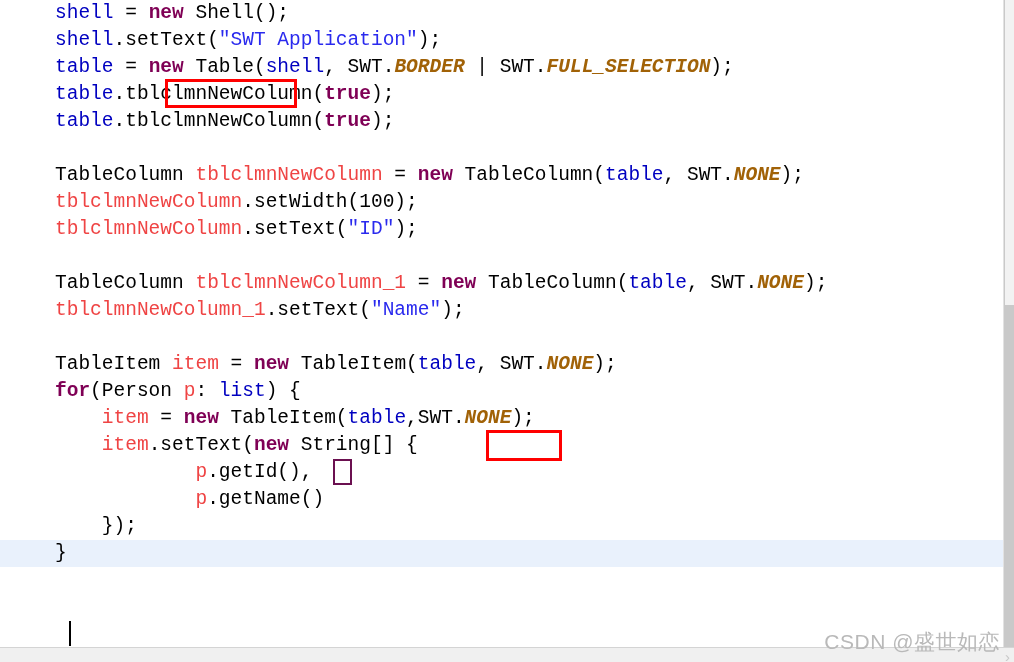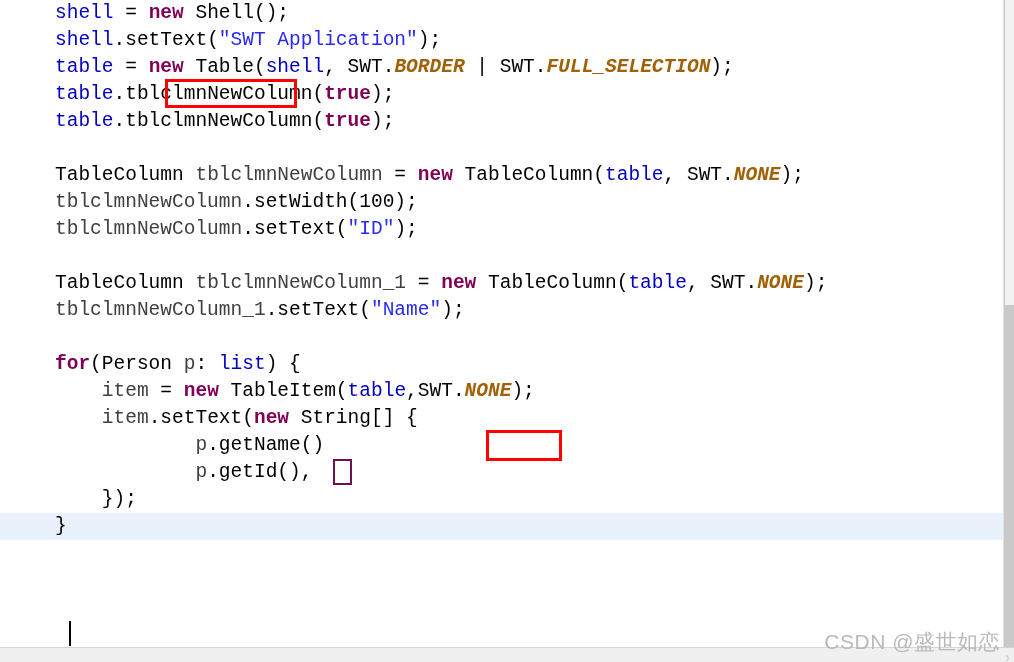--- a/index.html
+++ b/index.html
@@ -45,21 +45,21 @@
   }
   .line.current {
     background: #e9f1fc;
   }
 
   
   .kw      { color: #7f0055; font-weight: bold; }          
   .field   { color: #0000c0; }                              
   .str     { color: #2a2aee; }                              
   .stat    { color: #a16207; font-weight: bold; font-style: italic; } 
-  .local   { color: #404040; }                              
+  .local   { color: #ef4444; }                              
   .plain   { color: #000000; }
 
   
   .redbox {
     position: absolute;
     border: 3px solid #ff0000;
     box-sizing: border-box;
     pointer-events: none;
     background: transparent;
   }
@@ -167,30 +167,31 @@
 
     <div class="line">&nbsp;</div>
 
     <div class="line"><span class="plain">TableColumn </span><span class="local">tblclmnNewColumn_1</span><span class="plain"> = </span><span class="kw">new</span><span class="plain"> TableColumn(</span><span class="field">table</span><span class="plain">, SWT.</span><span class="stat">NONE</span><span class="plain">);</span></div>
 
 
     <div class="line"><span class="local">tblclmnNewColumn_1</span><span class="plain">.setText(</span><span class="str">"Name"</span><span class="plain">);</span></div>
 
     <div class="line">&nbsp;</div>
 
+    <div class="line"><span class="plain">TableItem </span><span class="local">item</span><span class="plain"> = </span><span class="kw">new</span><span class="plain"> TableItem</span><span class="plain">(</span><span class="field">table</span><span class="plain">, SWT.</span><span class="stat">NONE</span><span class="plain">);</span></div>
 
     <div class="line"><span class="kw">for</span><span class="plain">(Person </span><span class="local">p</span><span class="plain">: </span><span class="field">list</span><span class="plain">) </span><span class="plain">{</span></div>
 
     <div class="line"><span class="plain">    </span><span class="local">item</span><span class="plain"> = </span><span class="kw">new</span><span class="plain"> TableItem(</span><span class="field">table</span><span class="plain">,SWT.</span><span class="stat">NONE</span><span class="plain">);</span></div>
 
     <div class="line"><span class="plain">    </span><span class="local">item</span><span class="plain">.setText(</span><span class="kw">new</span><span class="plain"> String[] {</span></div>
 
+    <div class="line"><span class="plain">            </span><span class="local">p</span><span class="plain">.getId(),</span></div>
+
     <div class="line"><span class="plain">            </span><span class="local">p</span><span class="plain">.getName()</span></div>
-
-    <div class="line"><span class="plain">            </span><span class="local">p</span><span class="plain">.getId(),</span></div>
 
     <div class="line"><span class="plain">    });</span></div>
 
     <div class="line current"><span class="plain">}</span></div>
 
   </div>
 
   <div class="redbox" style="left:165px; top:79px; width:132px; height:29px;"></div>
 
   <div class="redbox" style="left:486px; top:430px; width:76px; height:31px;"></div>

